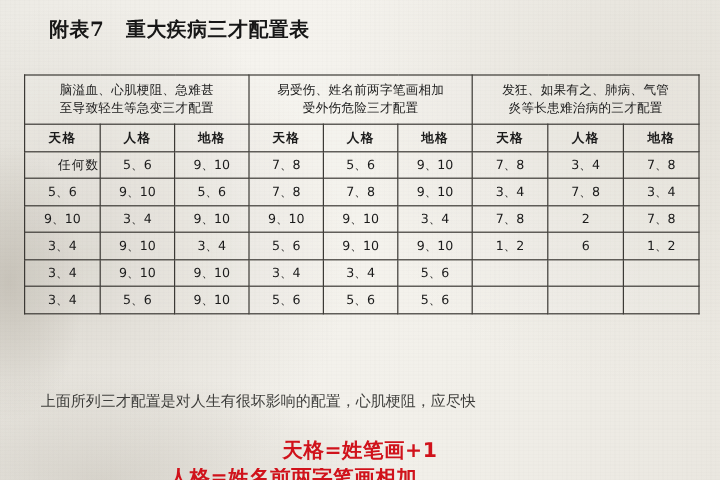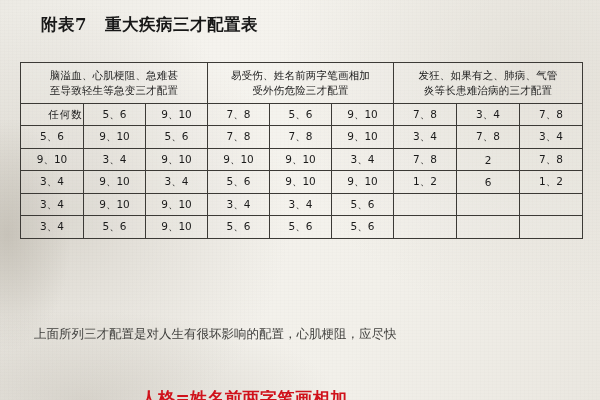--- a/index.html
+++ b/index.html
@@ -180,20 +180,31 @@
         </th>
         <th class="grp-head" colspan="3">
           <span class="ln">易受伤、姓名前两字笔画相加</span>
           <span class="ln">受外伤危险三才配置</span>
         </th>
         <th class="grp-head" colspan="3">
           <span class="ln">发狂、如果有之、肺病、气管</span>
           <span class="ln">炎等长患难治病的三才配置</span>
         </th>
       </tr>
+      <tr>
+        <th class="colhead">天格</th>
+        <th class="colhead">人格</th>
+        <th class="colhead">地格</th>
+        <th class="colhead">天格</th>
+        <th class="colhead">人格</th>
+        <th class="colhead">地格</th>
+        <th class="colhead">天格</th>
+        <th class="colhead">人格</th>
+        <th class="colhead">地格</th>
+      </tr>
     </thead>
     <tbody>
       <tr>
         <td class="cell cjk">任何数</td>
         <td class="cell">5、6</td>
         <td class="cell">9、10</td>
         <td class="cell">7、8</td>
         <td class="cell">5、6</td>
         <td class="cell">9、10</td>
         <td class="cell">7、8</td>
@@ -255,14 +266,15 @@
         <td class="cell"></td>
         <td class="cell"></td>
       </tr>
     </tbody>
   </table>
 
   <div class="note">
     <span>上面所列三才配置是对人生有很坏影响的配置，心肌梗阻，应尽快</span>
   </div>
 
+  <div class="overlay-1">天格=姓笔画+1</div>
   <div class="overlay-2">人格=姓名前两字笔画相加</div>
 </div>
 
 </body></html>

